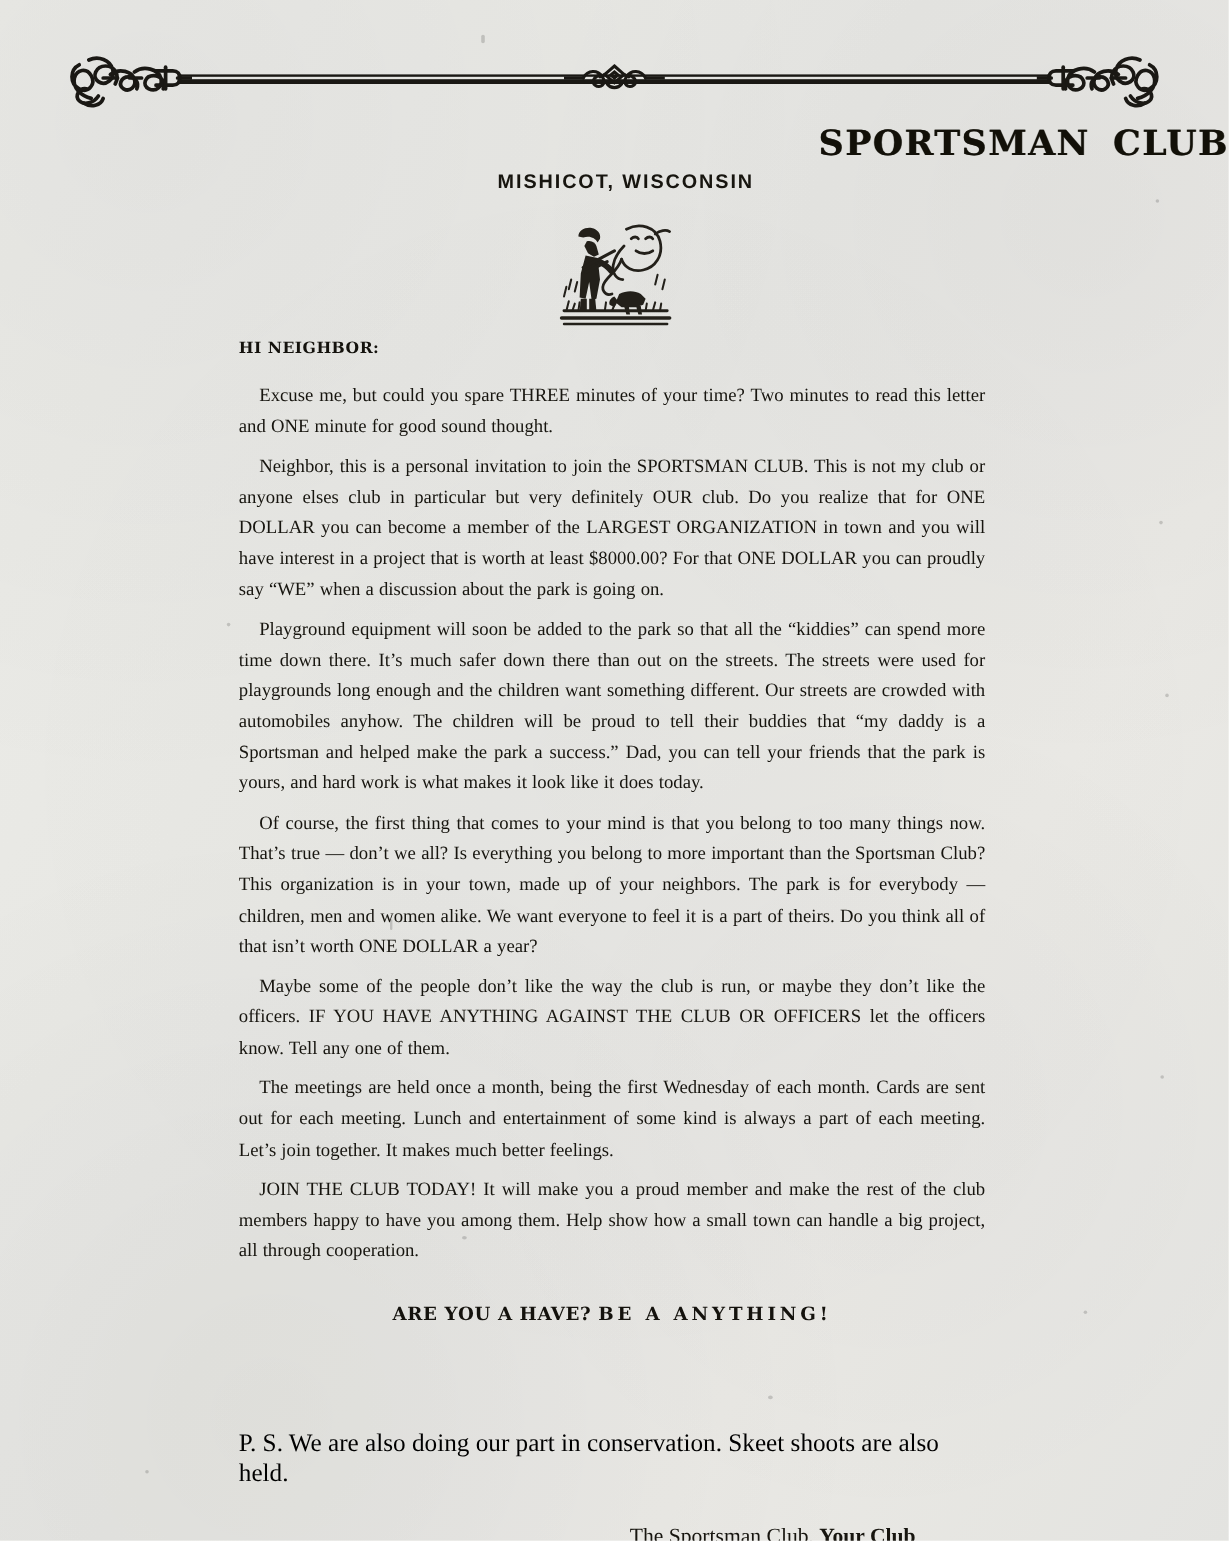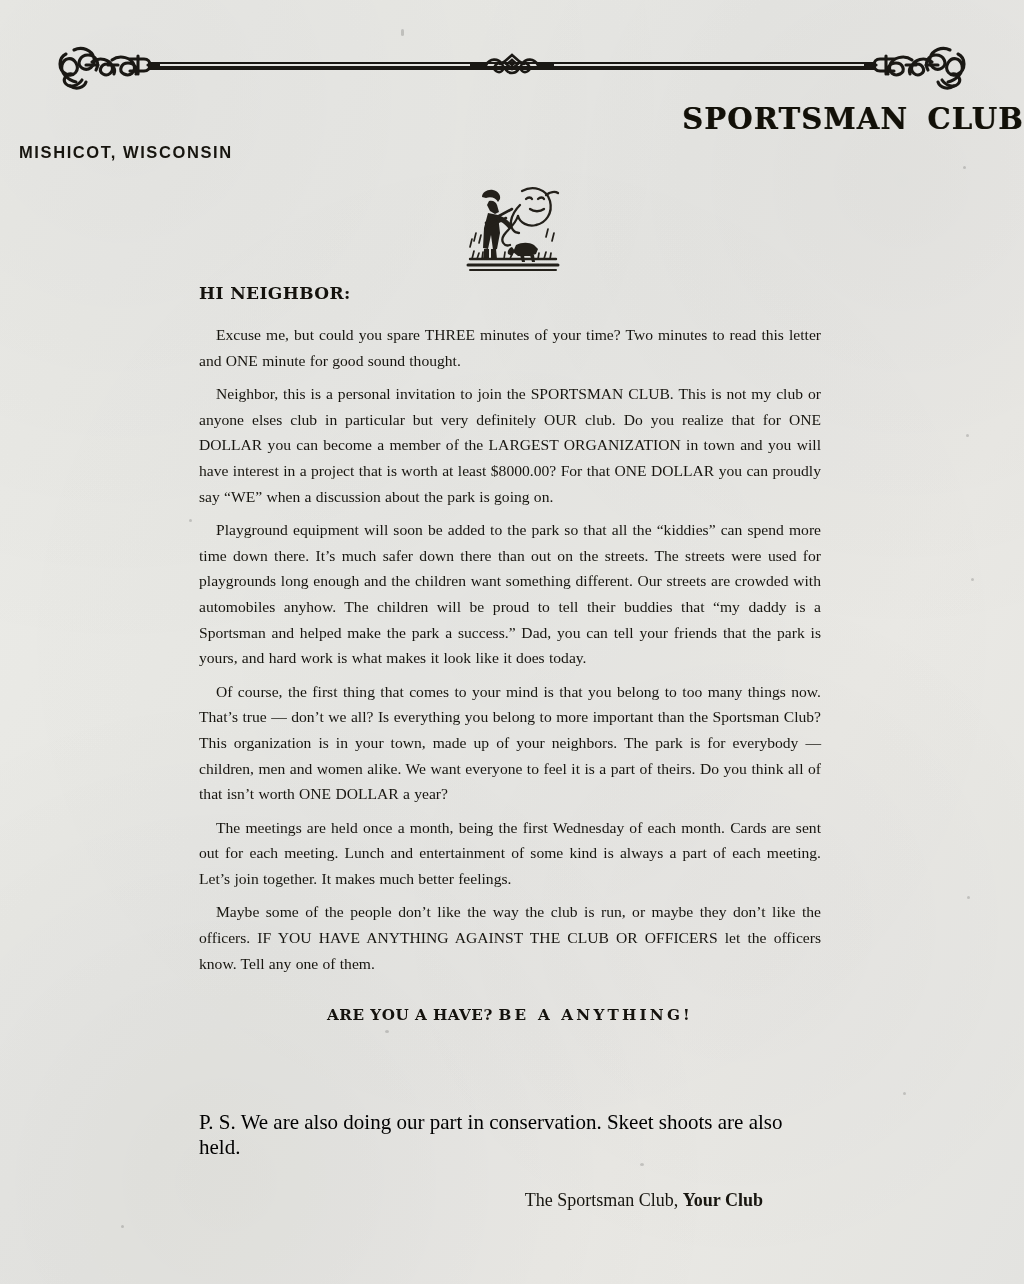--- a/index.html
+++ b/index.html
@@ -97,21 +97,21 @@
     font-family: "DejaVu Serif", "Liberation Serif", serif;
     font-weight: 700;
     font-size: 29px;
     letter-spacing: 1.2px;
     word-spacing: 8px;
     color: #121008;
     text-shadow: 0.4px 0 0 rgba(18,16,8,0.55), -0.4px 0 0 rgba(18,16,8,0.35);
   }
   .club-city {
     margin: 7px 0 0 0;
-    text-align: left;
+    text-align: center;
     font-family: "Liberation Sans", "DejaVu Sans", sans-serif;
     font-weight: 700;
     font-size: 16.5px;
     letter-spacing: 1.6px;
     color: #17150f;
     padding-left: 19px;
   }
   .emblem {
     margin: 13px auto 0 auto;
     width: 104px;
@@ -122,21 +122,21 @@
   
   .letter {
     position: absolute;
     left: 199px;
     top: 283px;
     width: 622px;
   }
   .salutation {
     font-family: "DejaVu Serif", "Liberation Serif", serif;
     font-weight: 700;
-    font-size: 17px;
+    font-size: 13px;
     letter-spacing: 0.4px;
     margin: 0 0 19px 0;
     color: #14120d;
   }
   p.para {
     margin: 0 0 8px 0;
     font-size: 15.6px;
     line-height: 25.6px;
     text-align: justify;
     text-indent: 17px;
@@ -303,22 +303,23 @@
   </header>
 
   <main class="letter">
 
     <div class="salutation">HI NEIGHBOR:</div>
 
     <p class="para">Excuse me, but could you spare THREE minutes of your time? Two minutes to read this letter and ONE minute for good sound thought.</p>
     <p class="para">Neighbor, this is a personal invitation to join the SPORTSMAN CLUB. This is not my club or anyone elses club in particular but very definitely OUR club. Do you realize that for ONE DOLLAR you can become a member of the LARGEST ORGANIZATION in town and you will have interest in a project that is worth at least $8000.00? For that ONE DOLLAR you can proudly say “WE” when a discussion about the park is going on.</p>
     <p class="para">Playground equipment will soon be added to the park so that all the “kiddies” can spend more time down there. It’s much safer down there than out on the streets. The streets were used for playgrounds long enough and the children want something different. Our streets are crowded with automobiles anyhow. The children will be proud to tell their buddies that “my daddy is a Sportsman and helped make the park a success.” Dad, you can tell your friends that the park is yours, and hard work is what makes it look like it does today.</p>
     <p class="para">Of course, the first thing that comes to your mind is that you belong to too many things now. That’s true — don’t we all? Is everything you belong to more important than the Sportsman Club? This organization is in your town, made up of your neighbors. The park is for everybody — children, men and women alike. We want everyone to feel it is a part of theirs. Do you think all of that isn’t worth ONE DOLLAR a year?</p>
+    <p class="para">Maybe some of the people don’t like the way the club is run, or maybe they don’t like the officers. IF YOU HAVE ANYTHING AGAINST THE CLUB OR OFFICERS let the officers know. Tell any one of them.</p>
     <p class="para">The meetings are held once a month, being the first Wednesday of each month. Cards are sent out for each meeting. Lunch and entertainment of some kind is always a part of each meeting. Let’s join together. It makes much better feelings.</p>
-    <p class="para">Maybe some of the people don’t like the way the club is run, or maybe they don’t like the officers. IF YOU HAVE ANYTHING AGAINST THE CLUB OR OFFICERS let the officers know. Tell any one of them.</p>
+    <p class="para tight">JOIN THE CLUB TODAY! It will make you a proud member and make the rest of the club members happy to have you among them. Help show how a small town can handle a big project, all through cooperation.</p>
 
     <div class="callout">
       <span>ARE YOU A HAVE?</span>
       <span class="spaced">BE A ANYTHING!</span>
     </div>
 
     <p class="postscript">P. S. We are also doing our part in conservation. Skeet shoots are also held.</p>
 
     <div class="signature">
       <span>The Sportsman Club, </span><b>Your Club</b>

